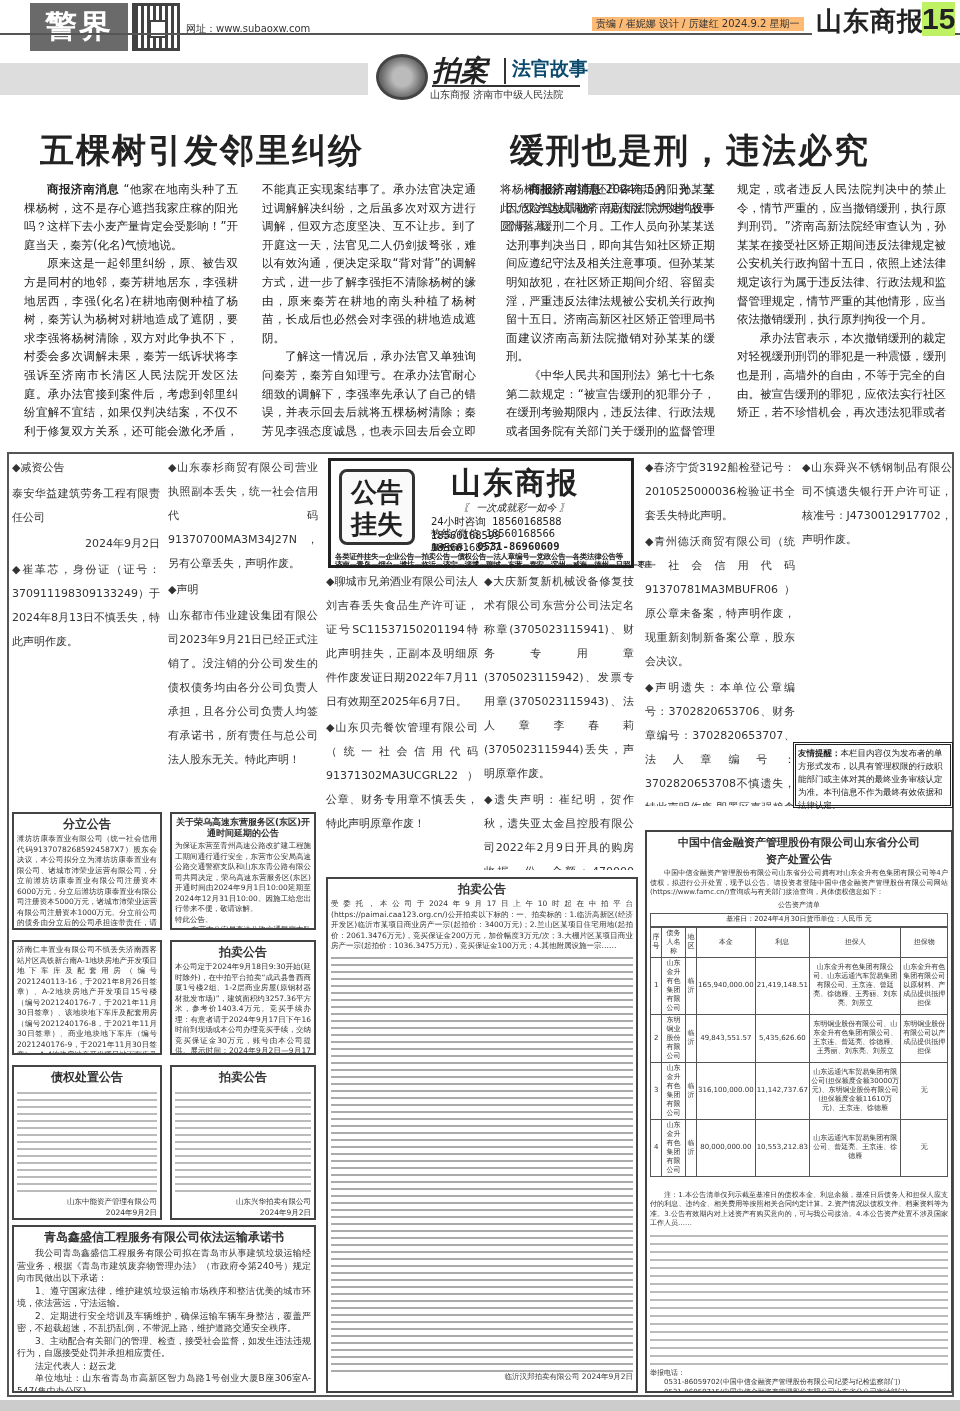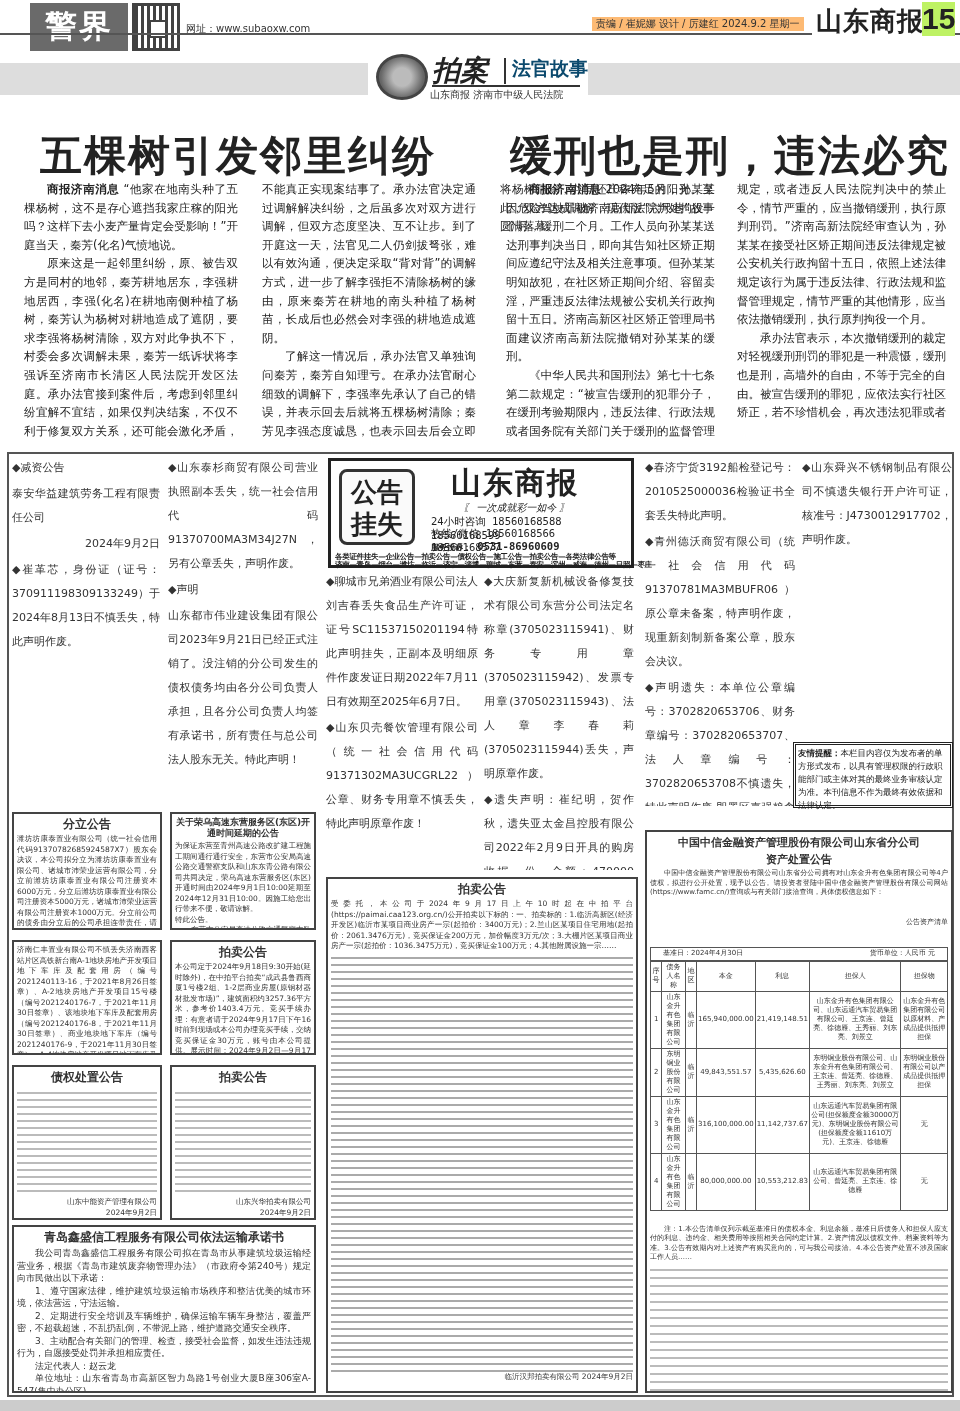--- a/index.html
+++ b/index.html
@@ -16,21 +16,21 @@
 .paper-name{left:812px;top:4px;font-size:26px;font-weight:900;letter-spacing:1px}
 .page-num{left:922px;top:2px;font-size:30px;font-weight:bold;font-family:"Liberation Sans",sans-serif}
 .grey-bar{top:63px;height:32px;background:#ddd}
 .emblem{left:376px;top:54px;width:52px;height:46px;border-radius:50%;border:3px solid #444;background:radial-gradient(circle,#bbb 30%,#666 70%)}
 .column-logo{left:432px;top:52px;font-size:28px;font-family:"DejaVu Serif",serif;font-style:italic;font-weight:bold}
 .column-sep{left:504px;top:58px;width:2px;height:26px;background:#333}
 .column-name{left:512px;top:56px;font-size:19px;font-weight:bold;color:#0c4a6e}
 .column-sub{left:430px;top:88px;font-size:10px;color:#333}
 .column-line{left:432px;top:85px;width:148px;height:2px;background:#333}
 
-.headline{top:128px;font-size:42px;font-weight:900;letter-spacing:2px;font-family:"DejaVu Serif",serif}
+.headline{top:128px;font-size:34px;font-weight:900;letter-spacing:2px;font-family:"DejaVu Serif",serif}
 .article{top:180px;font-size:11.5px;line-height:18.6px;text-align:justify}
 .article p{text-indent:2em}
 .lead{font-weight:bold}
 
 .ads-frame{left:7px;top:452px;width:947px;height:945px;border:2px solid #555}
 .ad-col{font-size:11px;line-height:24px;color:#333;text-align:justify}
 .ad-col p{margin-bottom:2px}
 .ad-box{border:2px solid #444;font-size:7.5px;line-height:10.5px;padding:3px;text-align:justify;color:#333;overflow:hidden}
 .ad-box h4{text-align:center;font-size:12px;line-height:15px;margin-bottom:2px}
 .ad-box .r{text-align:right}
@@ -97,21 +97,21 @@
 <div class="abs promo">
   <div class="promo-badge">
       <div>公告</div>
       <div>挂失</div>
     </div>
   <div class="promo-title">山东商报</div>
   <div class="promo-slogan">〖 一次成就彩一如今 〗</div>
   <div class="promo-line" style="top:54px"><span>24小时咨询</span> <span>18560168588</span> <span>18560168599</span></div>
   <div class="promo-line" style="top:66px"><span>热线/微信</span> <span>18560168566</span> <span>18560168577</span></div>
   <div class="promo-line" style="top:79px;font-weight:bold"><span style="font-size:8px">服务投诉：</span> <span>0531-86960609</span></div>
-  <div class="promo-tags" style="top:91px">各类证件挂失—企业公告—拍卖公告—债权公告—施工公告—拍卖公告—各类法律公告等</div>
+  <div class="promo-tags" style="top:91px">各类证件挂失—企业公告—拍卖公告—债权公告—法人章编号—党政公告—各类法律公告等</div>
   <div class="promo-tags" style="top:99px">济南—青岛—烟台—潍坊—临沂—济宁—淄博—聊城—东营—泰安—滨州—威海—德州—日照—枣庄</div>
 </div>
 
 <div class="abs ad-col" style="left:326px;top:570px;width:152px;height:300px;overflow:hidden">
   <p>◆聊城市兄弟酒业有限公司法人刘吉春丢失食品生产许可证，证号SC11537150201194特此声明挂失，正副本及明细原件作废发证日期2022年7月11日有效期至2025年6月7日。</p>
   <p>◆山东贝壳餐饮管理有限公司（统一社会信用代码91371302MA3UCGRL22）公章、财务专用章不慎丢失，特此声明原章作废！</p>
 </div>
 <div class="abs ad-col" style="left:484px;top:570px;width:150px;height:300px;overflow:hidden">
   <p>◆大庆新复新机械设备修复技术有限公司东营分公司法定名称章(3705023115941)、财务专用章(3705023115942)、发票专用章(3705023115943)、法人章李春莉(3705023115944)丢失，声明原章作废。</p>
   <p>◆遗失声明：崔纪明，贺作秋，遗失亚太金昌控股有限公司2022年2月9日开具的购房收据一份，金额：470000元，编号8867418，房号：3-2-2-2702，特此声明挂失原件作废。</p>
@@ -172,22 +172,22 @@
   <div style="text-indent:2em">3、主动配合有关部门的管理、检查，接受社会监督，如发生违法违规行为，自愿接受处罚并承担相应责任。</div>
   <div style="text-indent:2em">法定代表人：赵云龙</div>
   <div style="text-indent:2em">单位地址：山东省青岛市高新区智力岛路1号创业大厦B座306室A-547(集中办公区)</div>
 
 </div>
 
 <div class="abs ad-box" style="left:645px;top:830px;width:308px;height:563px;font-size:7px;line-height:9.5px">
   <h4 style="font-size:11px">中国中信金融资产管理股份有限公司山东省分公司</h4>
   <h4 style="font-size:11px">资产处置公告</h4>
   <div style="text-indent:2em">中国中信金融资产管理股份有限公司山东省分公司拥有对山东金升有色集团有限公司等4户债权，拟进行公开处置，现予以公告。请投资者登陆中国中信金融资产管理股份有限公司网站(https://www.famc.cn/)查询或与有关部门接洽查询，具体债权信息如下：</div>
-  <div style="text-align:right;margin:20px 0">公告资产清单</div>
-  <div style="display:flex;justify-content:space-between;border:1px solid #555;padding:1px 12px">
+  <div style="text-align:center;margin:3px 0">公告资产清单</div>
+  <div style="display:flex;justify-content:center;border:1px solid #555;padding:1px 12px">
       <span>基准日：2024年4月30日</span>
       <span>货币单位：人民币 元</span>
     </div>
   <table class="asset">
     <tbody>
         <tr>
           <th>序号</th>
           <th>债务人名称</th>
           <th>地区</th>
           <th>本金</th>

